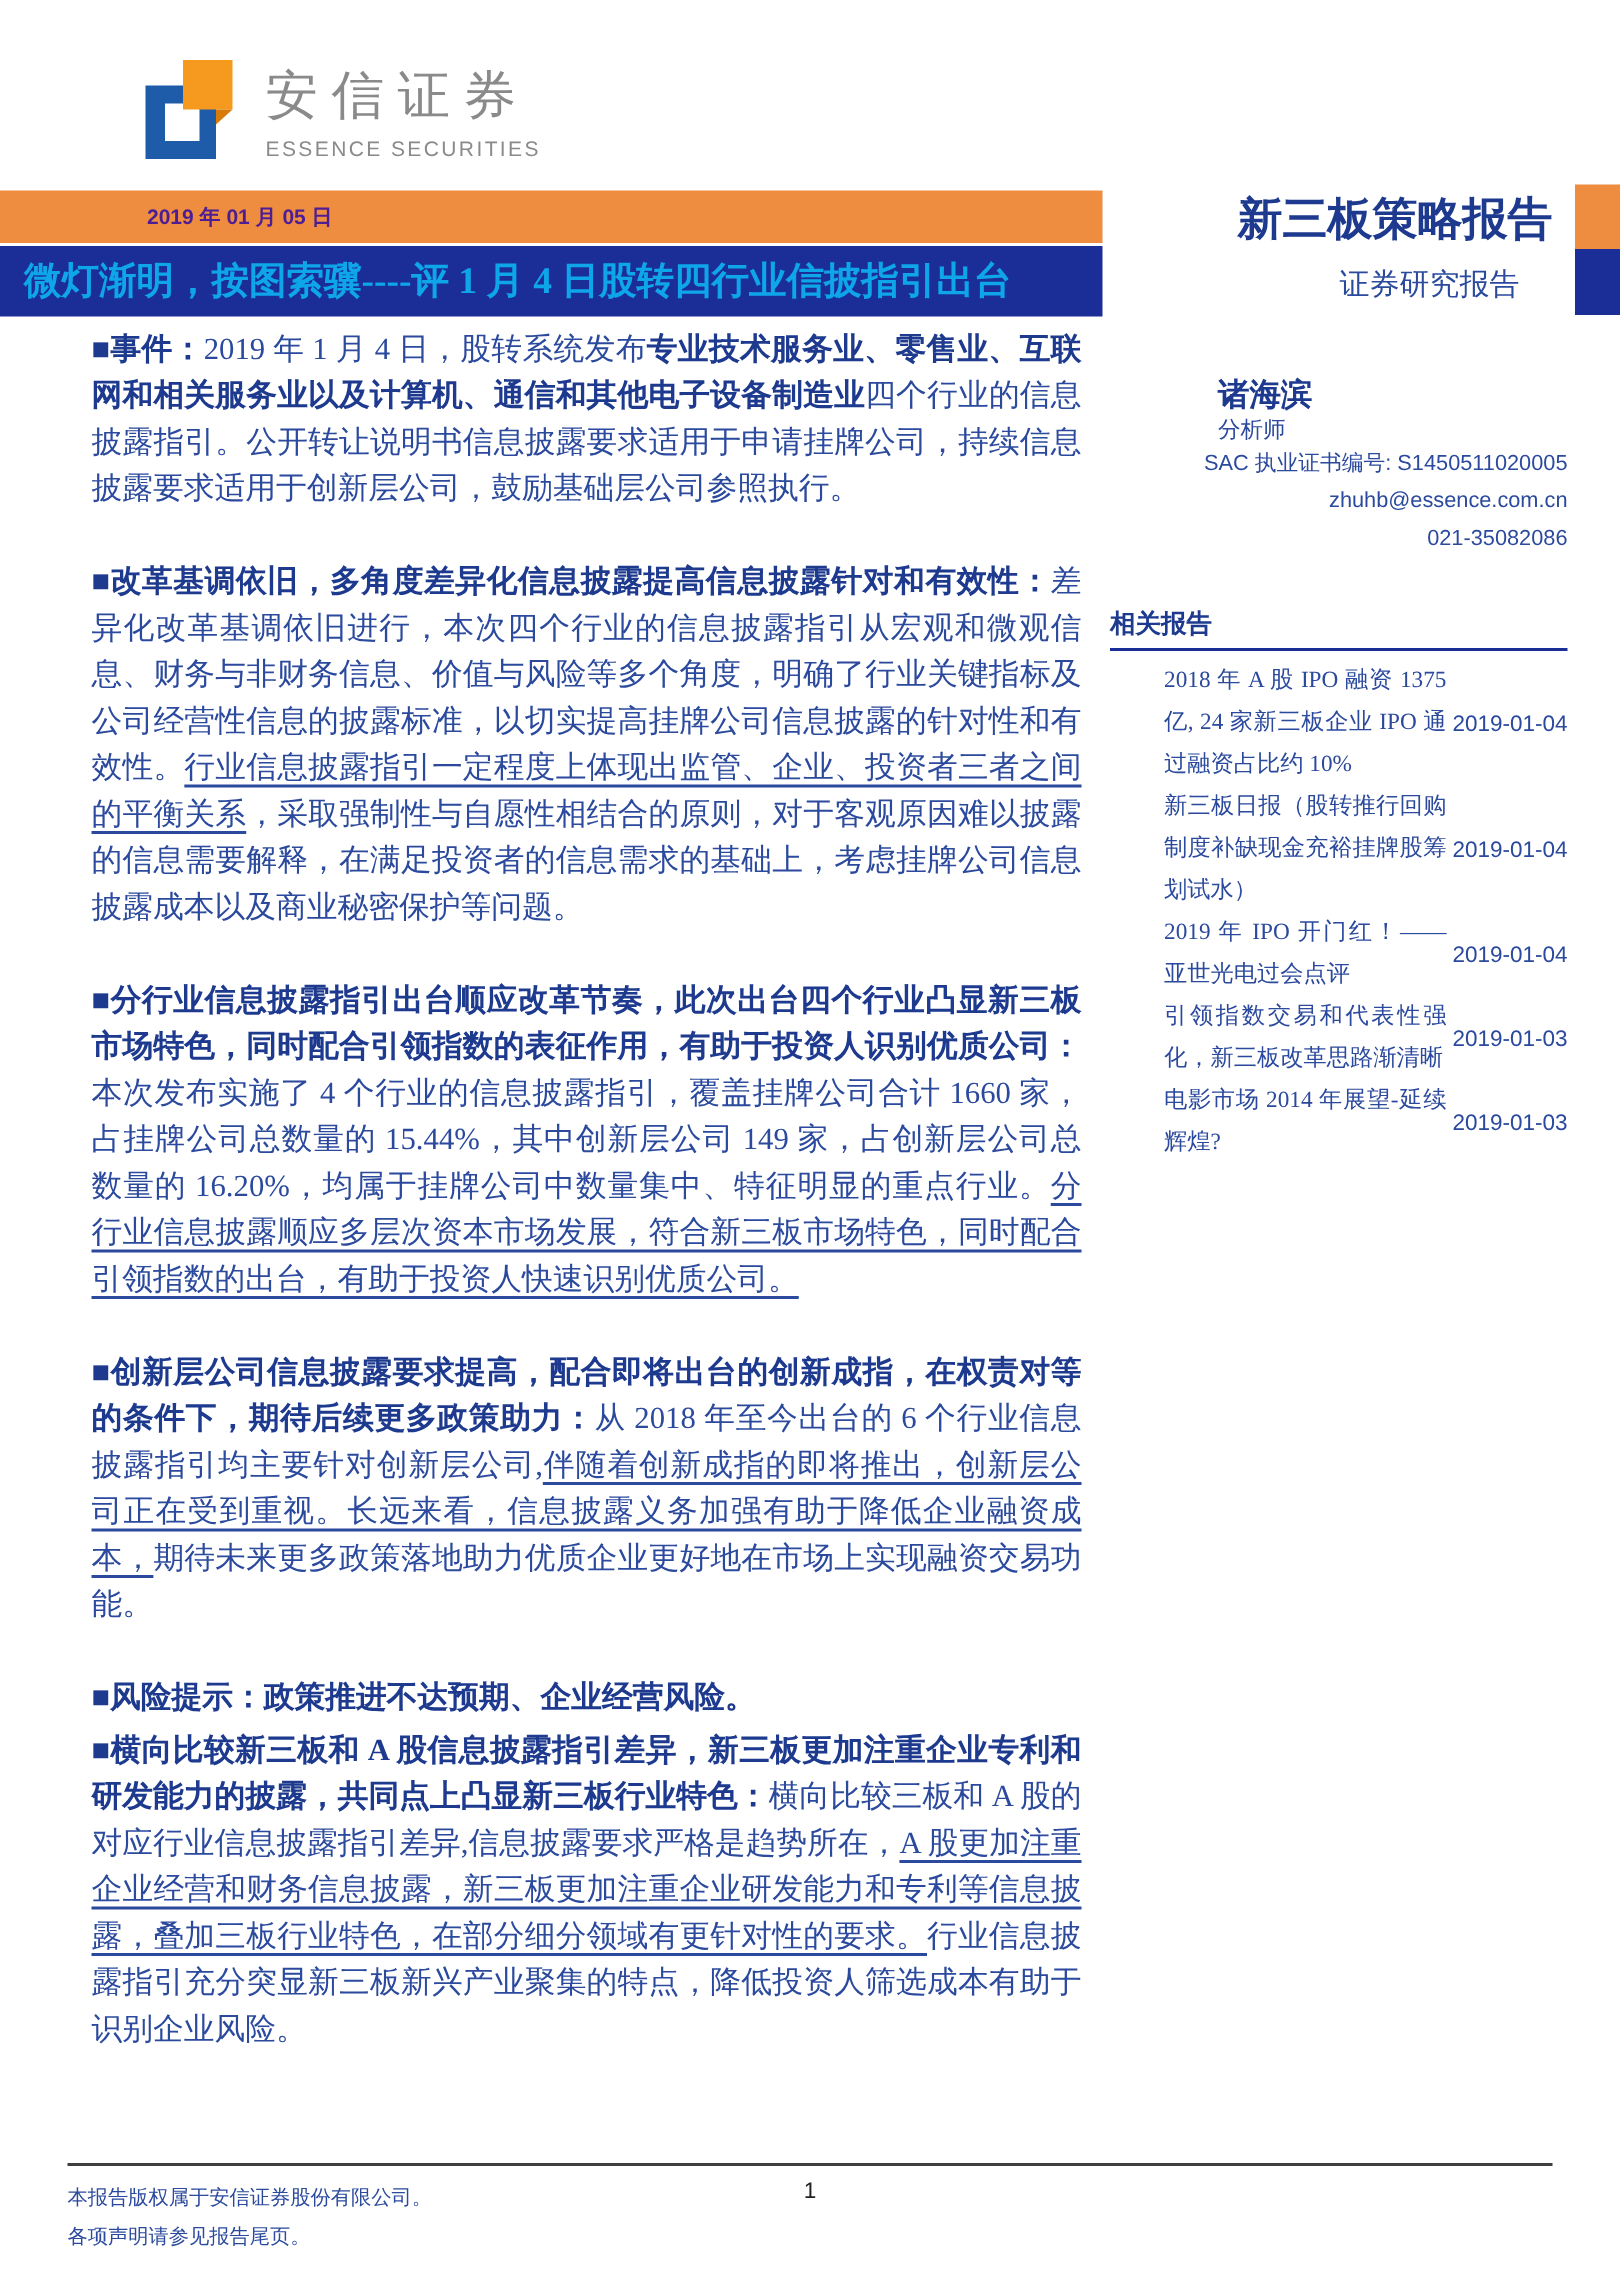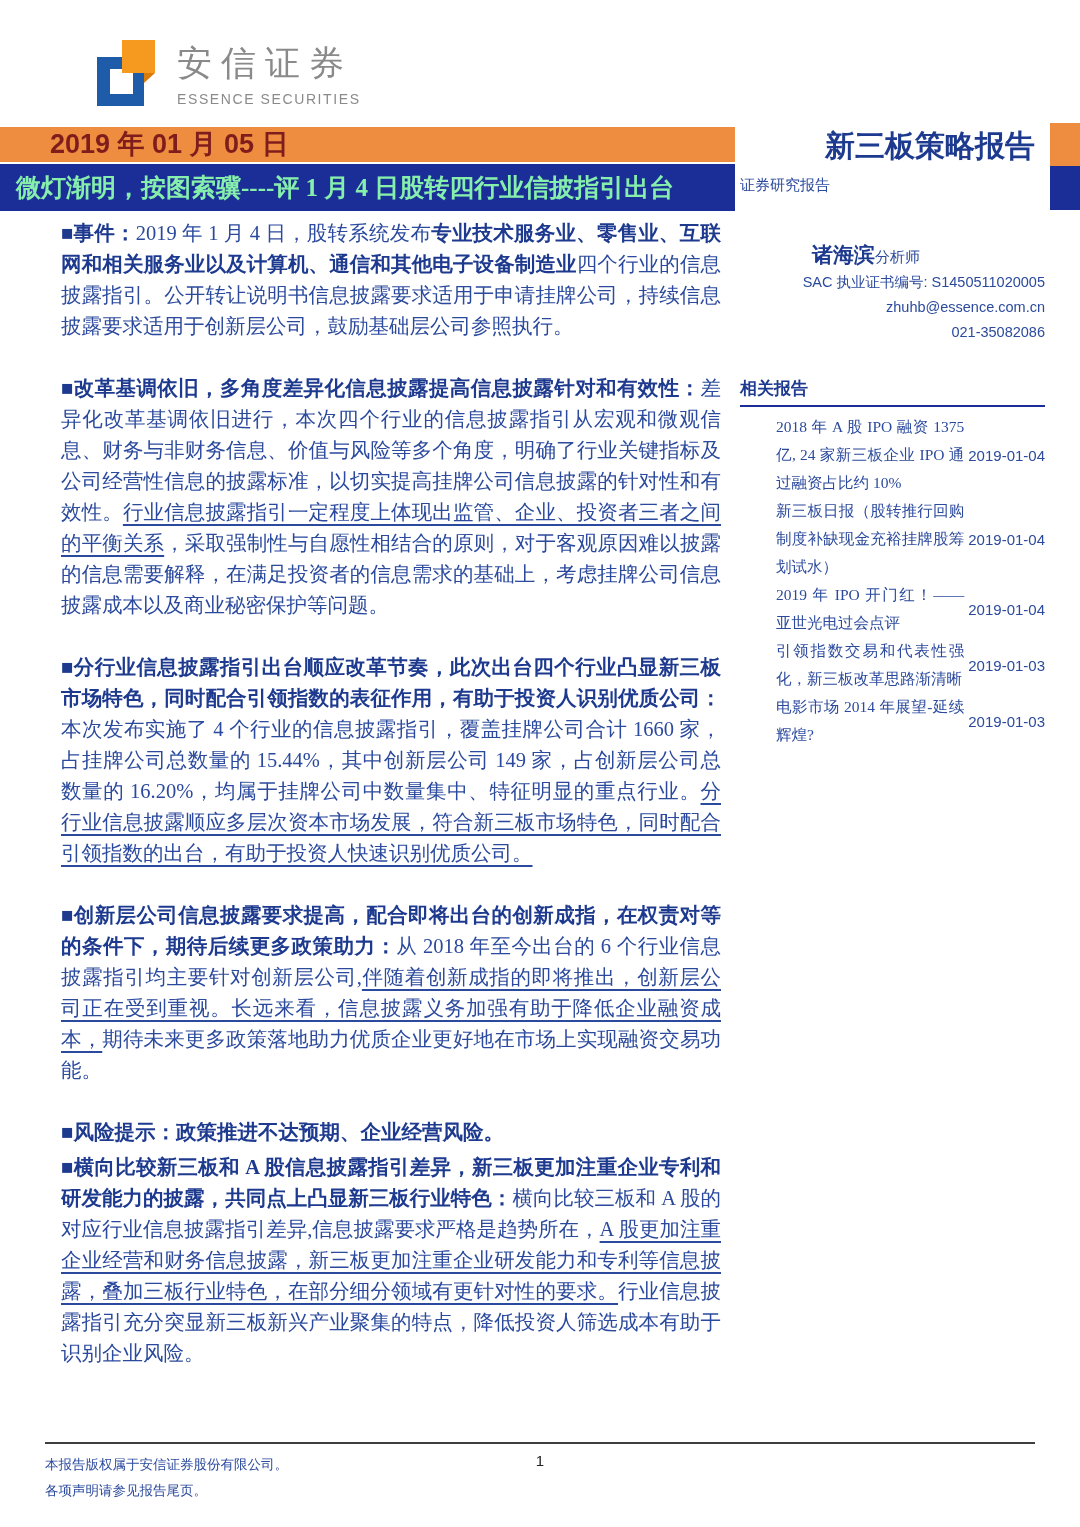--- a/index.html
+++ b/index.html
@@ -22,39 +22,39 @@
   .logo-icon .blu{position:absolute;left:0;top:17px;width:47px;height:49px;background:var(--logo-blue);}
   .logo-icon .wht{position:absolute;left:13px;top:29px;width:23px;height:25px;background:#fff;}
   .logo-icon .org{position:absolute;left:25px;top:0;width:33px;height:33px;background:var(--logo-orange);}
   .logo-icon .org-shade{position:absolute;left:47px;top:33px;width:0;height:0;
     border-top:10px solid #D97B0B;border-right:11px solid transparent;}
   .logo-text{display:flex;flex-direction:column;}
   .logo-cn{font-size:35px;color:#8a8a8a;letter-spacing:9px;font-family:"Liberation Sans","DejaVu Sans",sans-serif;}
   .logo-en{font-size:14px;color:#8a8a8a;letter-spacing:1.6px;margin-top:4px;font-family:"Liberation Sans","DejaVu Sans",sans-serif;}
   
   .date-banner{position:absolute;left:0;top:127px;width:735px;height:35px;background:var(--orange);}
-  .date-banner span{display:block;line-height:35px;padding-left:50px;font-weight:bold;font-size:27px;
-    color:#7f1d1d;font-family:"Liberation Sans","DejaVu Sans",sans-serif;}
+  .date-banner span{display:block;line-height:35px;padding-left:98px;font-weight:bold;font-size:14px;
+    color:#4c1d95;font-family:"Liberation Sans","DejaVu Sans",sans-serif;}
   .title-banner{position:absolute;left:0;top:164px;width:735px;height:47px;background:var(--banner-blue);}
-  .title-banner span{display:block;line-height:47px;padding-left:16px;font-weight:bold;font-size:25px;color:#86efac;white-space:nowrap;}
+  .title-banner span{display:block;line-height:47px;padding-left:16px;font-weight:bold;font-size:25px;color:#0ea5e9;white-space:nowrap;}
   .edge-orange{position:absolute;left:1050px;top:123px;width:30px;height:43px;background:var(--orange);}
   .edge-blue{position:absolute;left:1050px;top:166px;width:30px;height:44px;background:var(--banner-blue);}
   
   .body-col{position:absolute;left:45px;top:218px;width:676px;font-size:20.5px;line-height:31px;text-align:justify;}
   .para{margin:0 0 31px 16px;}
   .para:nth-last-of-type(2){margin-bottom:4px;}
   .para:last-of-type{margin-bottom:0;}
   .body-col .b{font-weight:bold;color:var(--navy-dark);}
   .body-col .u{text-decoration:underline;text-decoration-thickness:1.5px;text-underline-offset:5px;}
   
   .aside{position:absolute;left:740px;top:126px;width:305px;}
   .report-type{font-size:30px;font-weight:bold;text-align:right;padding-right:10px;color:var(--navy-dark);white-space:nowrap;}
-  .report-subtype{font-size:15px;padding-right:32px;margin-top:9px;}
+  .report-subtype{font-size:20px;text-align:right;padding-right:32px;margin-top:9px;}
   .analyst{margin-top:46px;}
-  .analyst-row{display:flex;justify-content:flex-start;align-items:baseline;padding-left:72px;}
+  .analyst-row{display:flex;justify-content:space-between;align-items:baseline;padding-left:72px;flex-direction:column;}
   .analyst-name{font-size:21px;font-weight:bold;color:var(--navy-dark);}
   .analyst-role{font-size:15px;}
   .analyst-detail{text-align:right;font-size:14.5px;line-height:23px;margin-top:2px;
     font-family:"Liberation Sans","DejaVu Sans",sans-serif;}
   .related{margin-top:33px;}
   .related-header{font-size:17px;font-weight:bold;color:var(--navy-dark);
     border-bottom:2px solid var(--banner-blue);padding-bottom:5px;}
   .related-list{margin-top:6px;}
   .related-item{display:flex;align-items:center;margin-left:36px;}
   .related-title{flex:1;font-size:15.5px;line-height:28px;text-align:justify;}

